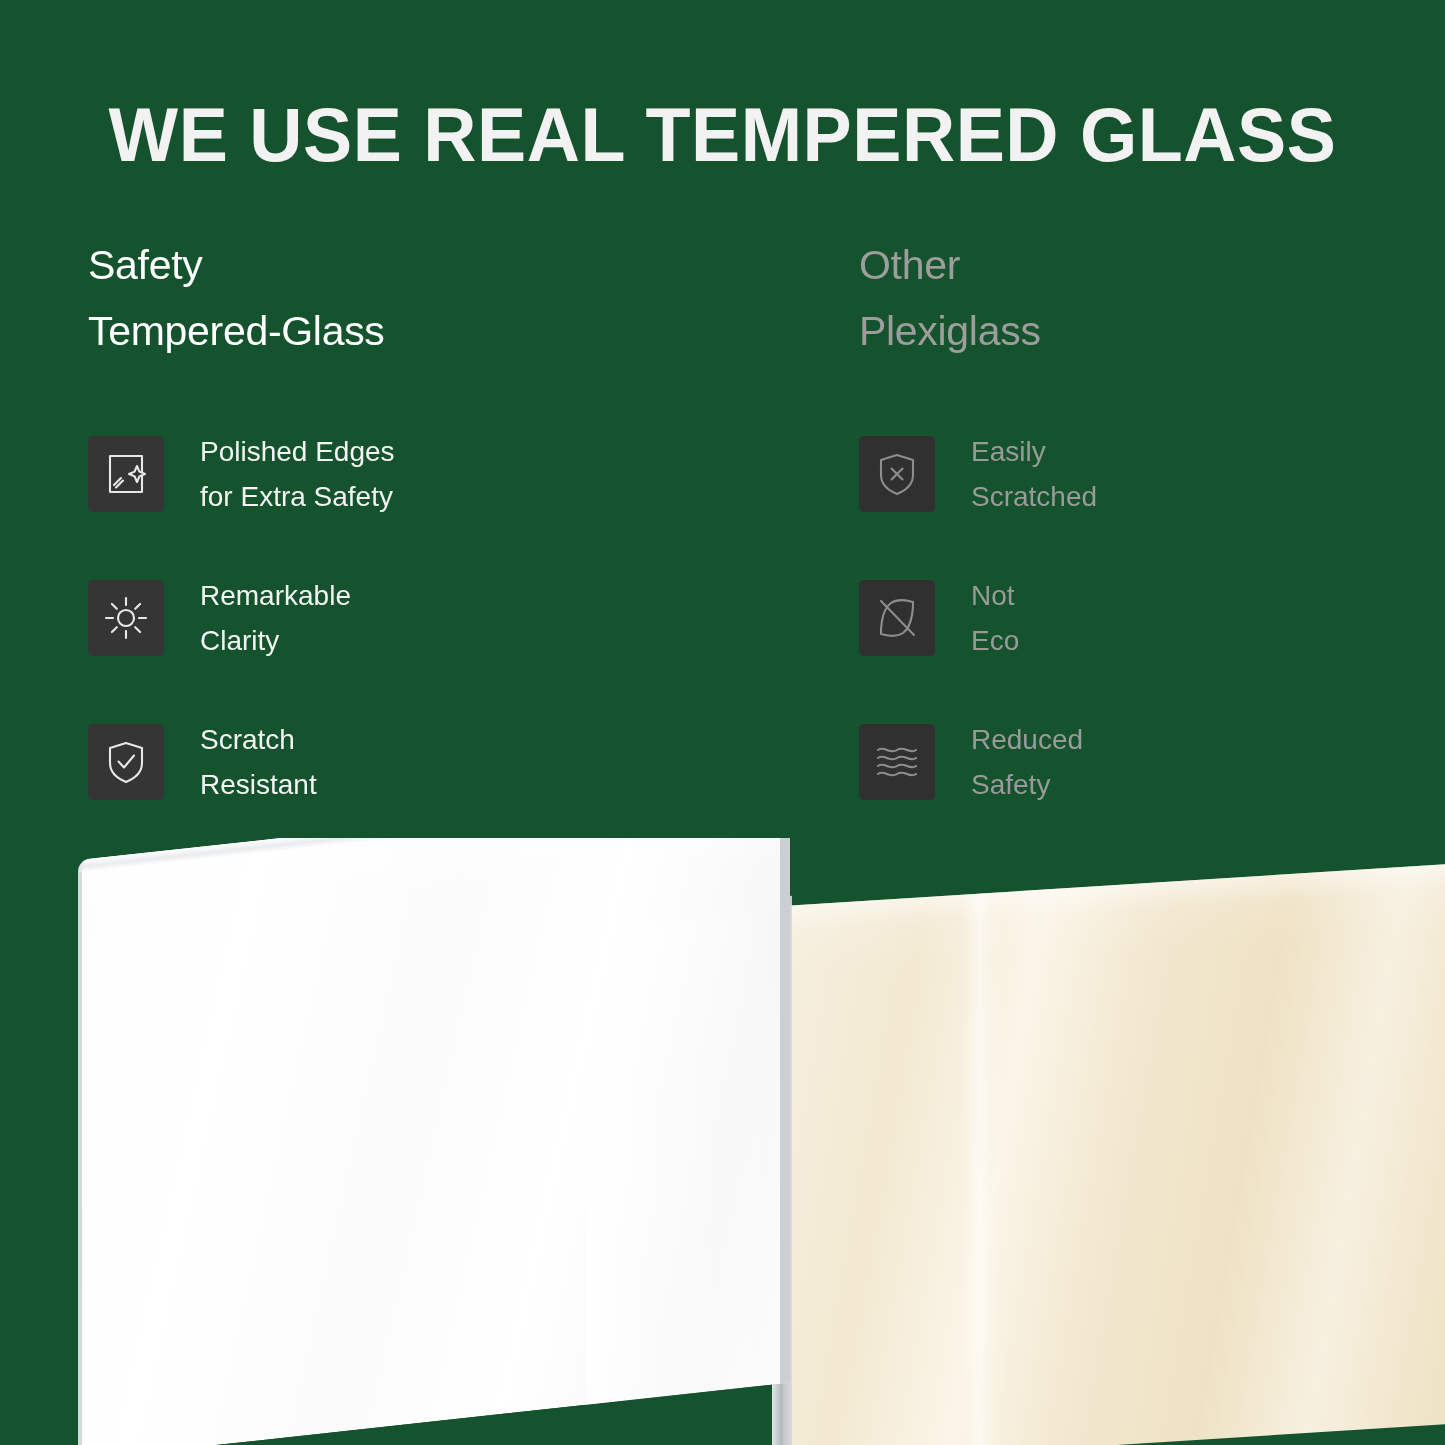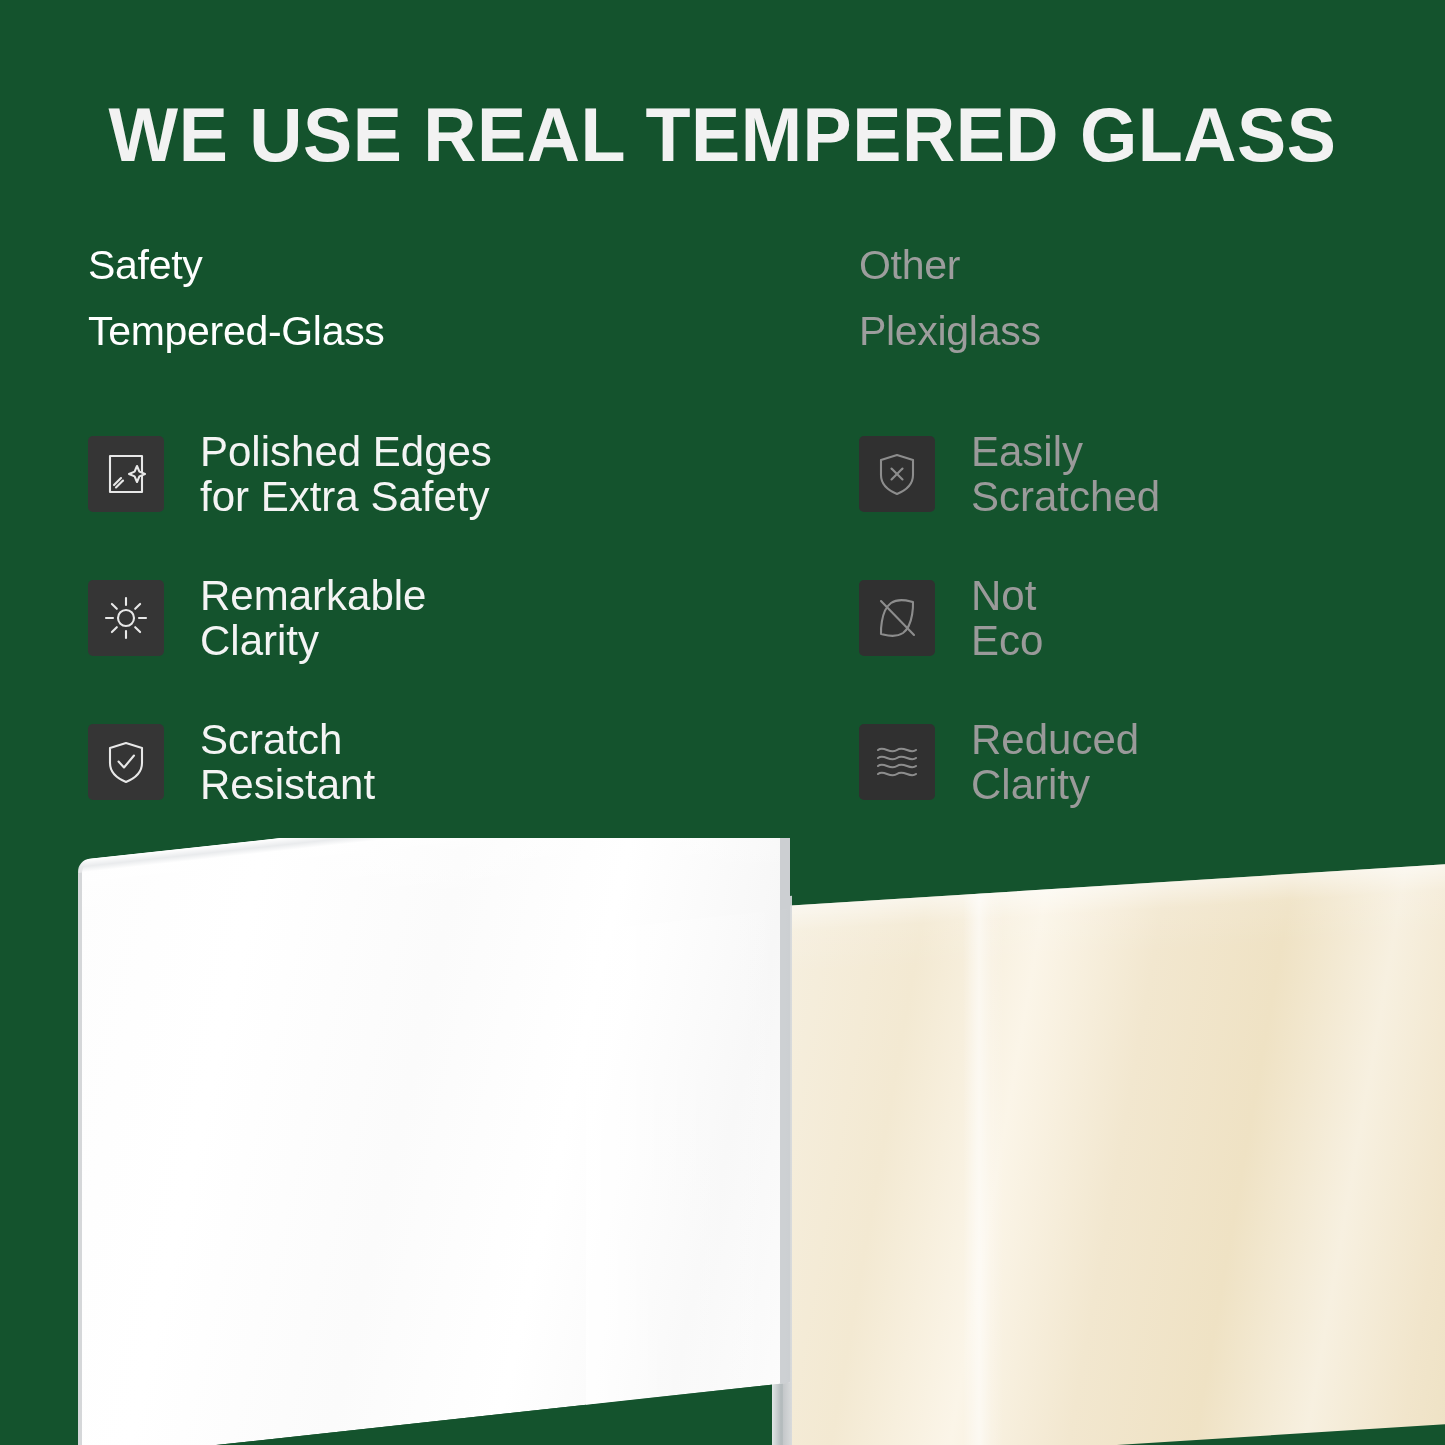--- a/index.html
+++ b/index.html
@@ -81,21 +81,21 @@
     display: flex;
     align-items: center;
     justify-content: center;
   }
   .col-right .icon-tile { background: #303030; }
 
   .icon-tile svg { display: block; }
 
   .feature-label {
     margin-left: 36px;
-    font-size: 42px;
+    font-size: 28px;
     line-height: 45px;
     font-weight: 400;
     letter-spacing: 0px;
     white-space: pre-line;
   }
   .col-left  .feature-label { color: #f4f4f4; }
   .col-right .feature-label { color: #9a9a9a; }
 
   
   .photo {
@@ -307,21 +307,21 @@
         <div class="feature">
           <div class="icon-tile">
             <svg width="46" height="46" viewBox="0 0 46 46" fill="none" stroke="#8d8d8d" stroke-width="2.1" stroke-linecap="round" stroke-linejoin="round">
               <path d="M4 11 C10 6 16 16 23 11 C30 6 36 16 42 11"></path>
               <path d="M4 19 C10 14 16 24 23 19 C30 14 36 24 42 19"></path>
               <path d="M4 27 C10 22 16 32 23 27 C30 22 36 32 42 27"></path>
               <path d="M4 35 C10 30 16 40 23 35 C30 30 36 40 42 35"></path>
             </svg>
           </div>
           <div class="feature-label">Reduced
-Clarity</div>
+Safety</div>
         </div>
 
       </div>
     </div>
 
   </div>
 
   <div class="photo">
     <div class="panel-plexi"></div>
     <div class="panel-glass-edge"></div>

